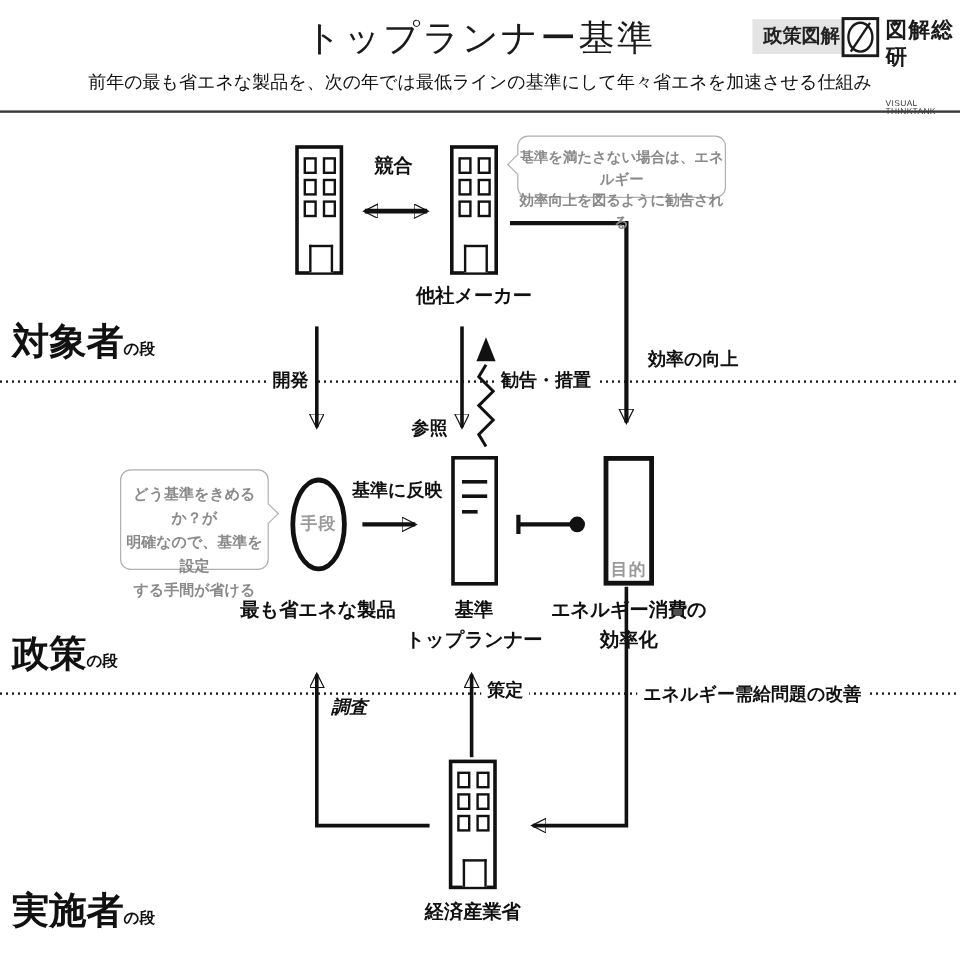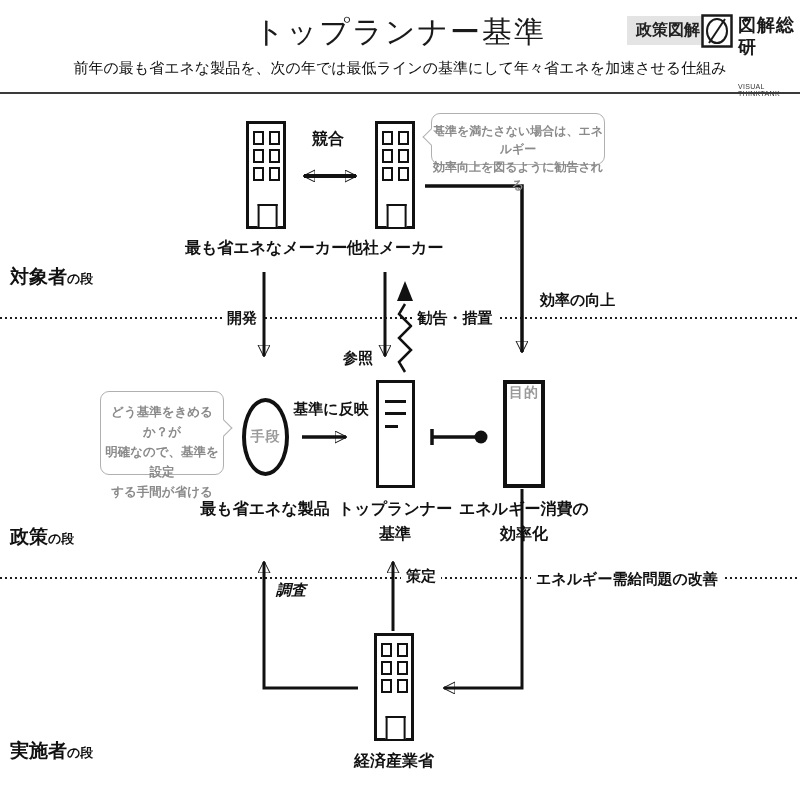--- a/index.html
+++ b/index.html
@@ -17,21 +17,21 @@
   .logo { position:absolute; left:701px; top:14px; display:flex; align-items:flex-start; gap:5px; }
   .logo-text { display:flex; flex-direction:column;gap:25px; }
   .logo-name { font-size:18px; font-weight:bold; letter-spacing:1px; color:#1a1a1a; line-height:22px; }
   .logo-tag  { font-size:7px; color:#333; letter-spacing:.3px; }
   .top-rule { position:absolute; left:0; top:92px; width:800px; height:2px; background:#3a3a3a; }
 
   
   .dotted { position:absolute; left:0; width:800px; height:2px;
             background:repeating-linear-gradient(90deg,#1d1d1d 0 2px,transparent 2px 5px); }
   .band-label { position:absolute; left:10px; white-space:nowrap; }
-  .band-main { font-size:19px; font-weight:bold;text-align:right; }
+  .band-main { font-size:31px; font-weight:bold;text-align:right; }
   .band-suffix { font-size:13px; font-weight:bold; }
 
   
   .building { position:absolute; width:40px; height:108px; border:3px solid #111; background:#fff; }
   .b-windows { display:grid; grid-template-columns:11px 11px; grid-auto-rows:14px;
                gap:4px 5px; justify-content:center; margin-top:7px; }
   .b-window { border:2px solid #111; background:#fff; }
   .b-door { position:absolute; bottom:-1px; left:50%; transform:translateX(-42%);
             width:20px; height:23px; border:2.5px solid #111; border-bottom:none; background:#fff; }
 
@@ -39,21 +39,21 @@
   .node-label { position:absolute; transform:translateX(-50%); white-space:nowrap;
                 font-size:16px; font-weight:bold; text-align:center; line-height:25px; }
   .ellipse { position:absolute; left:242px; top:398px; width:47px; height:78px;
              border:4px solid #111; border-radius:50%; background:#fff;
              display:flex; align-items:center; justify-content:center; }
   .doc { position:absolute; left:376px; top:380px; width:39px; height:108px;
          border:3.5px solid #111; background:#fff; }
   .doc-line { position:absolute; height:2.5px; background:#111; left:6px; }
   .goal-box { position:absolute; left:503px; top:380px; width:42px; height:108px;
               border:4px solid #111; background:#fff;
-              display:flex; align-items:flex-start; justify-content:center; }
+              display:flex; align-items:flex-end; justify-content:center; }
   .tag { font-size:14px; font-weight:bold; color:#9a9a9a; letter-spacing:1px; }
 
   
   .edge-label { position:absolute; transform:translateX(-50%); background:#fff; padding:0 5px;
                 font-size:15px; font-weight:bold; white-space:nowrap; line-height:20px; }
   .edge-label.left-align { transform:none; text-align:left; line-height:25px; }
 
   
   .bubble { position:absolute; border:1.5px solid #b0b0b0; border-radius:9px; background:#fff;
             color:#8a8a8a; font-size:12px; font-weight:bold; text-align:center; }
@@ -140,21 +140,20 @@
     <div class="b-windows">
       <div class="b-window"></div>
       <div class="b-window"></div>
       <div class="b-window"></div>
       <div class="b-window"></div>
       <div class="b-window"></div>
       <div class="b-window"></div>
     </div>
     <div class="b-door"></div>
   </div>
-  <div class="node-label" style="left:266px; top:235px;">最も省エネなメーカー</div>
 
   <div class="building" style="left:375px; top:121px;">
     <div class="b-windows">
       <div class="b-window"></div>
       <div class="b-window"></div>
       <div class="b-window"></div>
       <div class="b-window"></div>
       <div class="b-window"></div>
       <div class="b-window"></div>
     </div>
@@ -190,22 +189,22 @@
   <div class="node-label" style="left:265px; top:496px;">最も省エネな製品</div>
 
   <div class="edge-label" style="left:331px; top:399px; background:transparent;">基準に反映</div>
 
   <div class="doc">
     <div class="doc-line" style="top:17px; width:21px;"></div>
     <div class="doc-line" style="top:29px; width:21px;"></div>
     <div class="doc-line" style="top:42px; width:13px;"></div>
   </div>
   <div class="node-label" style="left:395px; top:496px;">
+    <div>基準</div>
     <div>トップランナー</div>
-    <div>基準</div>
   </div>
 
   <div class="goal-box">
     <span class="tag">目的</span>
   </div>
   <div class="node-label" style="left:524px; top:496px;">
     <div>エネルギー消費の</div>
     <div>効率化</div>
   </div>
 

